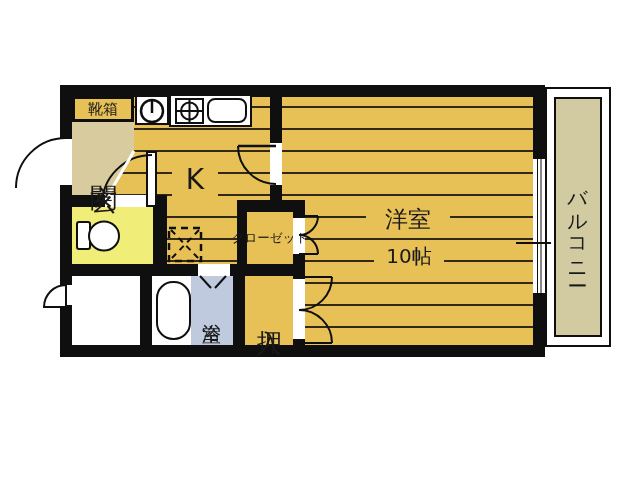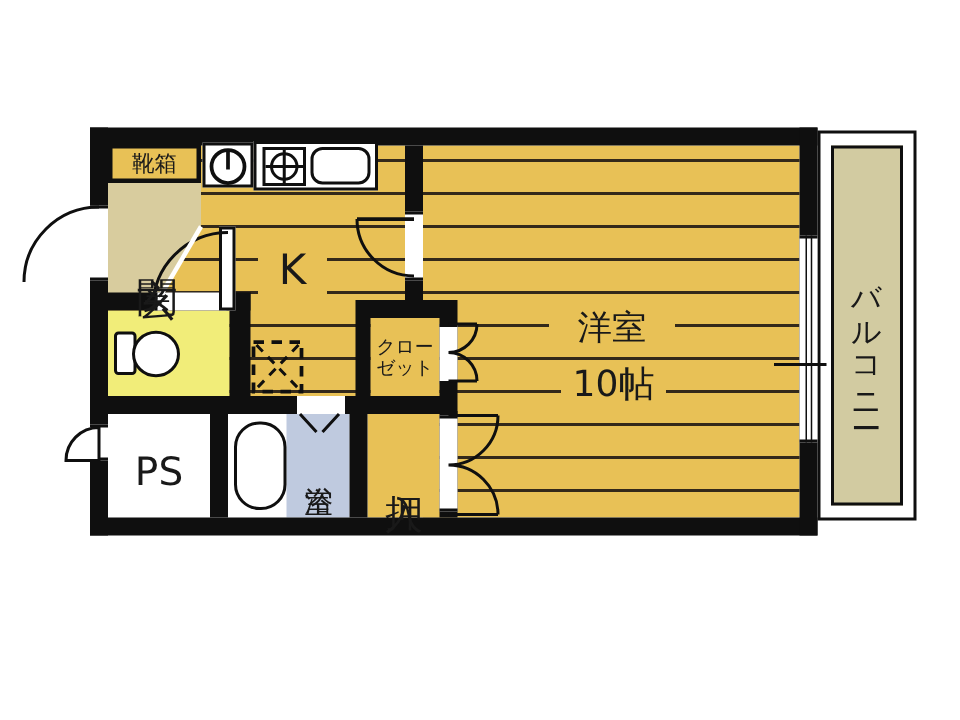--- a/index.html
+++ b/index.html
@@ -133,23 +133,22 @@
     <g>
       <rect class="ln" x="169" y="228" width="32" height="33" stroke-width="2.5" stroke-dasharray="7 5"></rect>
       <path class="ln" d="M 171 230 L 199 259 M 199 230 L 171 259" stroke-width="2" stroke-dasharray="6 5"></path>
     </g>
   </svg>
 
   <div class="lbl" style="left:74px;top:98px;width:58px;height:22px;font-size:15px;">靴箱</div>
   <div class="lbl v" style="left:85px;top:126px;width:38px;height:76px;font-size:27px;">玄関</div>
   <div class="lbl patch" style="left:172px;top:165px;width:46px;height:31px;font-size:28px;">K</div>
   <div class="lbl patch" style="left:366px;top:203px;width:84px;height:33px;font-size:23px;">洋室</div>
-  <div class="lbl patch" style="left:374px;top:242px;width:70px;height:28px;font-size:24px;">10帖</div>
-  <div class="lbl" style="left:247px;top:214px;width:46px;height:48px;font-size:12.5px;flex-direction:column;">
+  <div class="lbl patch" style="left:374px;top:242px;width:70px;height:28px;font-size:20px;">10帖</div>
+  <div class="lbl" style="left:247px;top:214px;width:46px;height:48px;font-size:12.5px;flex-direction:row;">
     <span>クロー</span>
     <span>ゼット</span>
   </div>
   <div class="lbl v" style="left:254px;top:279px;width:30px;height:62px;font-size:25px;">押入</div>
   <div class="lbl v" style="left:201px;top:285px;width:22px;height:48px;font-size:19px;">浴室</div>
-  <div class="lbl" style="left:80px;top:300px;width:52px;height:30px;font-size:26px;">PS</div>
   <div class="lbl v" style="left:566px;top:156px;width:24px;height:140px;font-size:20px;letter-spacing:2px;">バルコニー</div>
 
 </div>
 
 </body></html>

